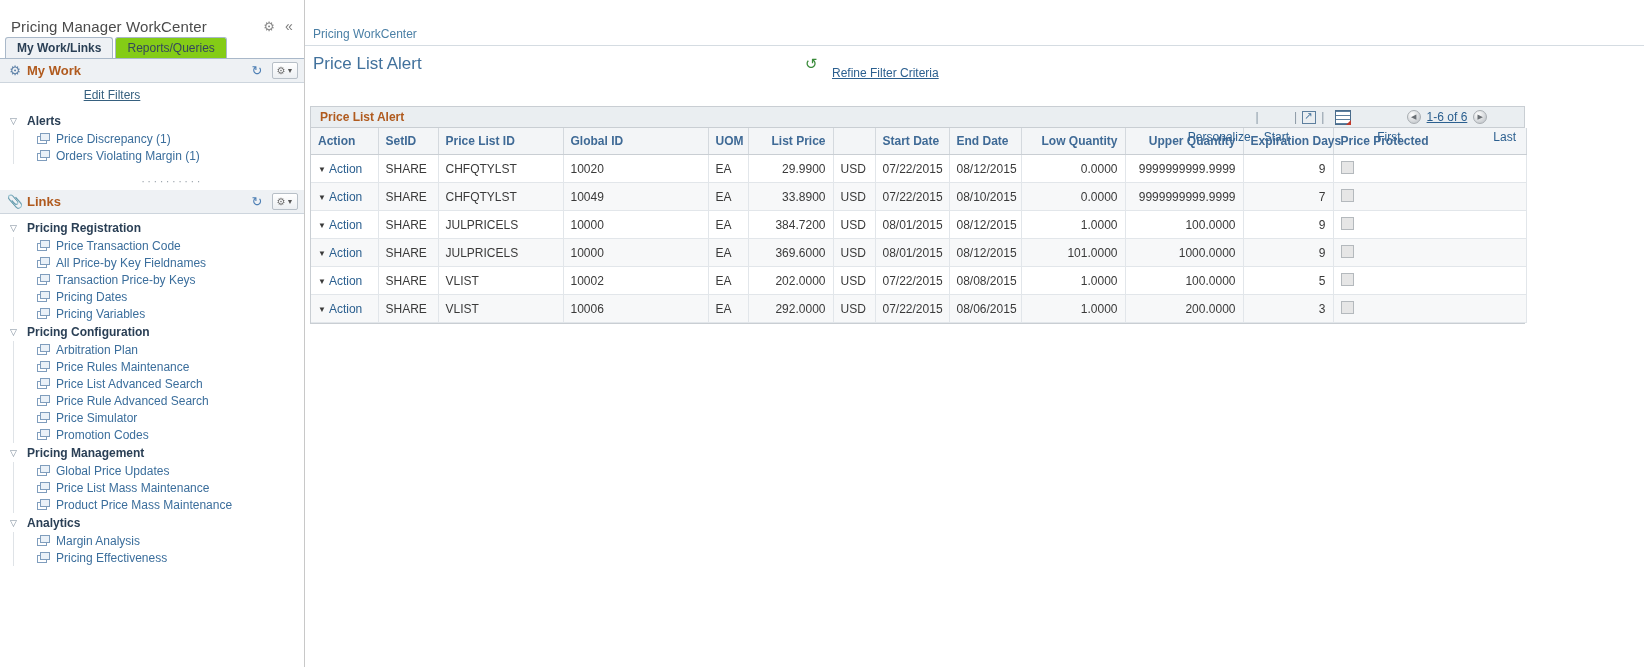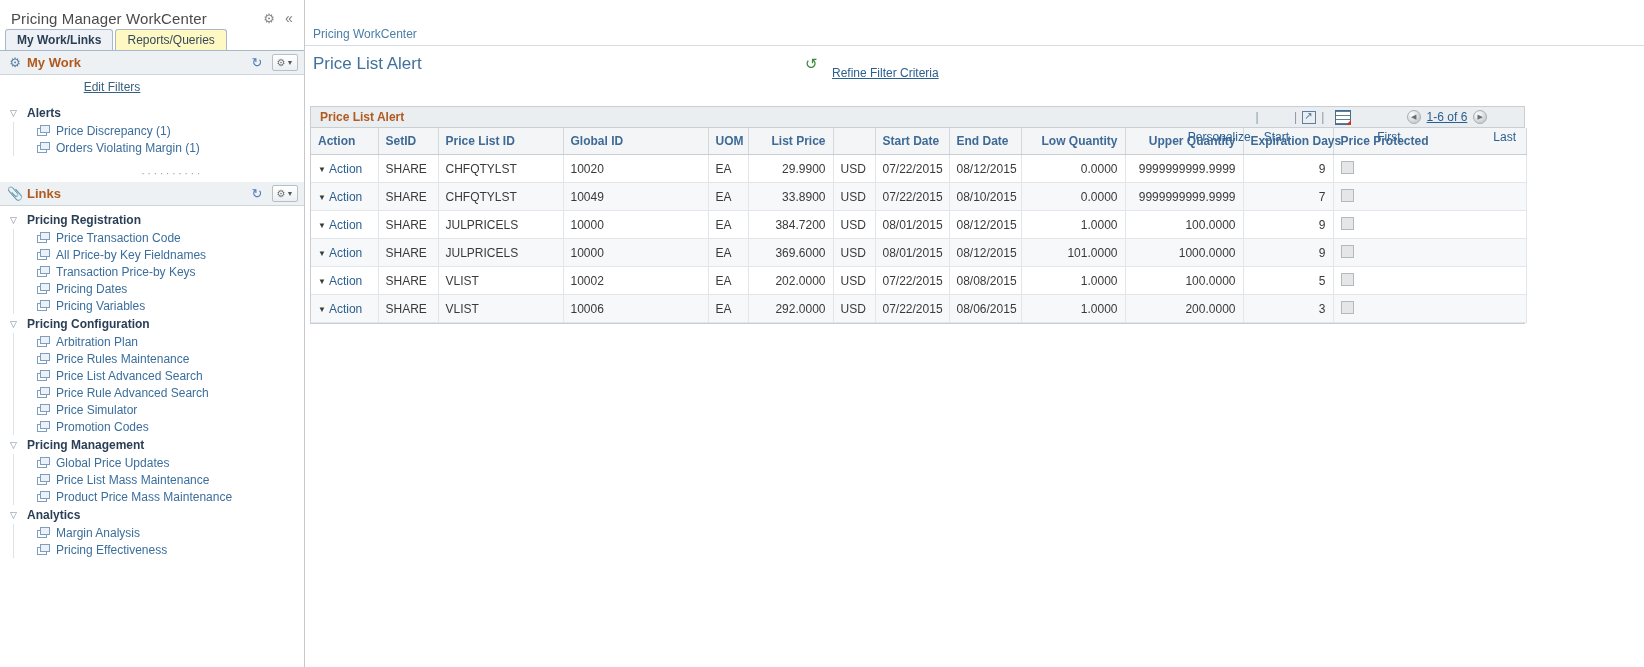--- a/index.html
+++ b/index.html
@@ -23,20 +23,21 @@
     border-right: 1px solid #c8c8c8;
     position: relative;
     overflow: hidden;
   }
   .wc-header {
     height: 28px;
     display: flex;
     align-items: center;
     padding: 8px 8px 0 11px;
     background: #ffffff;
+    margin-top: 8px;
   }
   .wc-title {
     font-size: 15px;
     color: #4b4b4b;
     font-weight: normal;
     letter-spacing: .1px;
     flex: 1;
     white-space: nowrap;
   }
   .hdr-icon {
@@ -68,21 +69,21 @@
     color: #2a3f55;
     background: #eef1f5;
     border: 1px solid #a9b8c9;
     border-bottom: none;
     border-radius: 3px 3px 0 0;
     margin-right: 2px;
     cursor: pointer;
     white-space: nowrap;
   }
   .tab.inactive {
-    background: #fef9c3;
+    background: #84cc16;
     font-weight: normal;
     color: #35475c;
   }
 
   
   .sec-bar {
     height: 24px;
     display: flex;
     align-items: center;
     background: #eef1f4;

